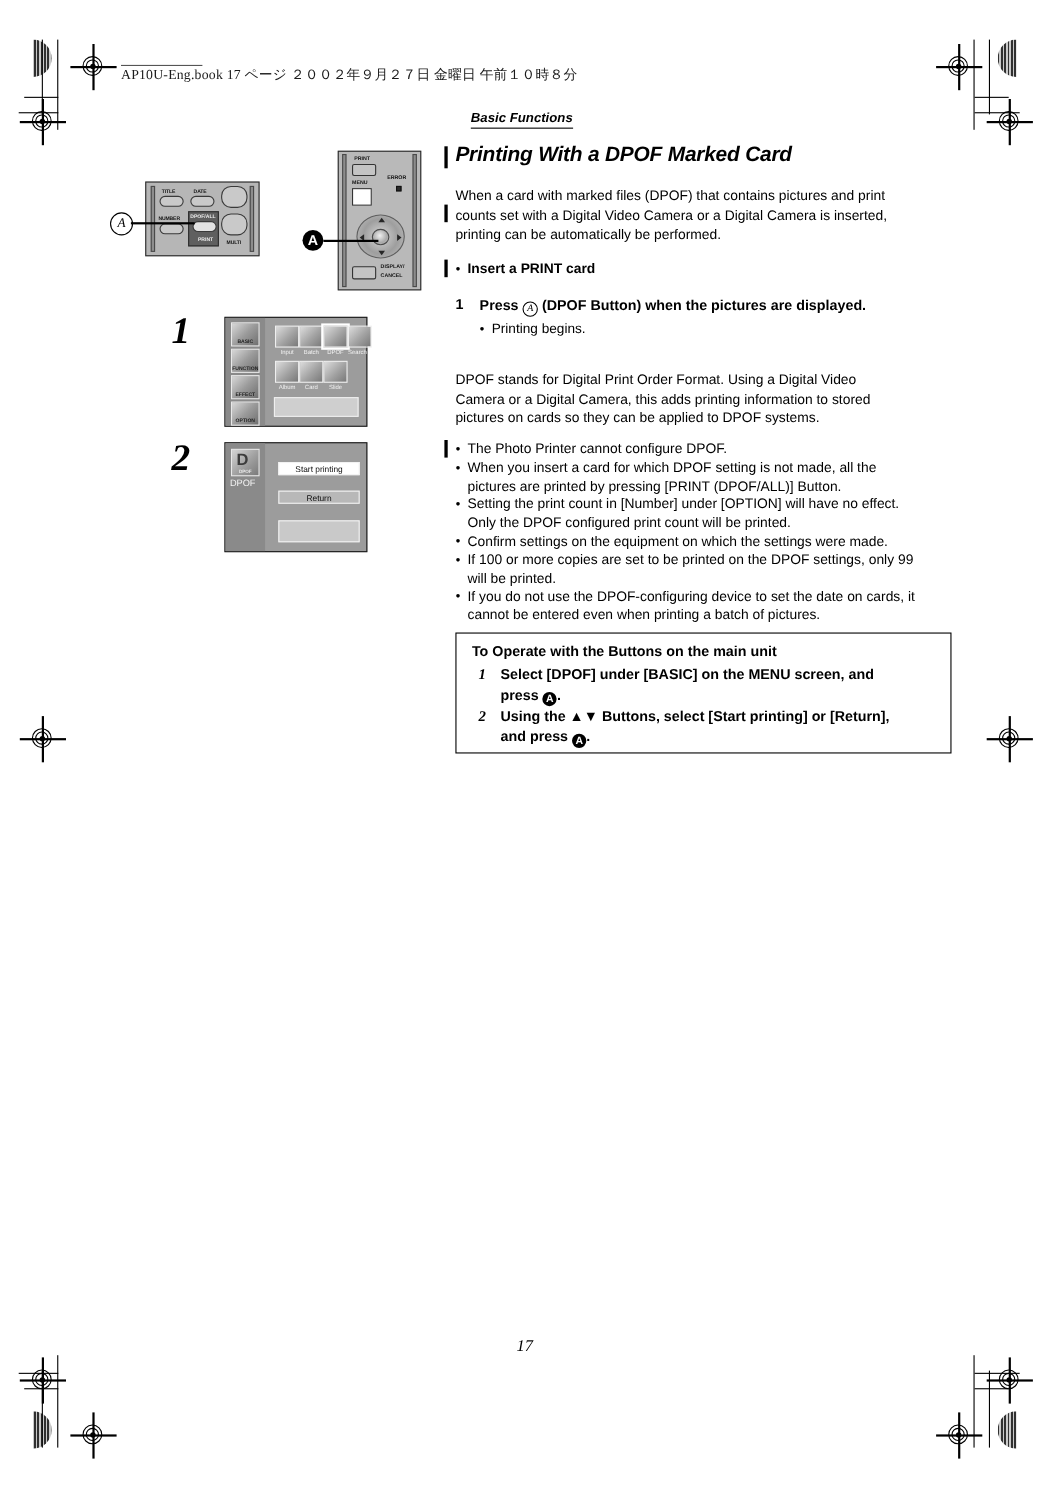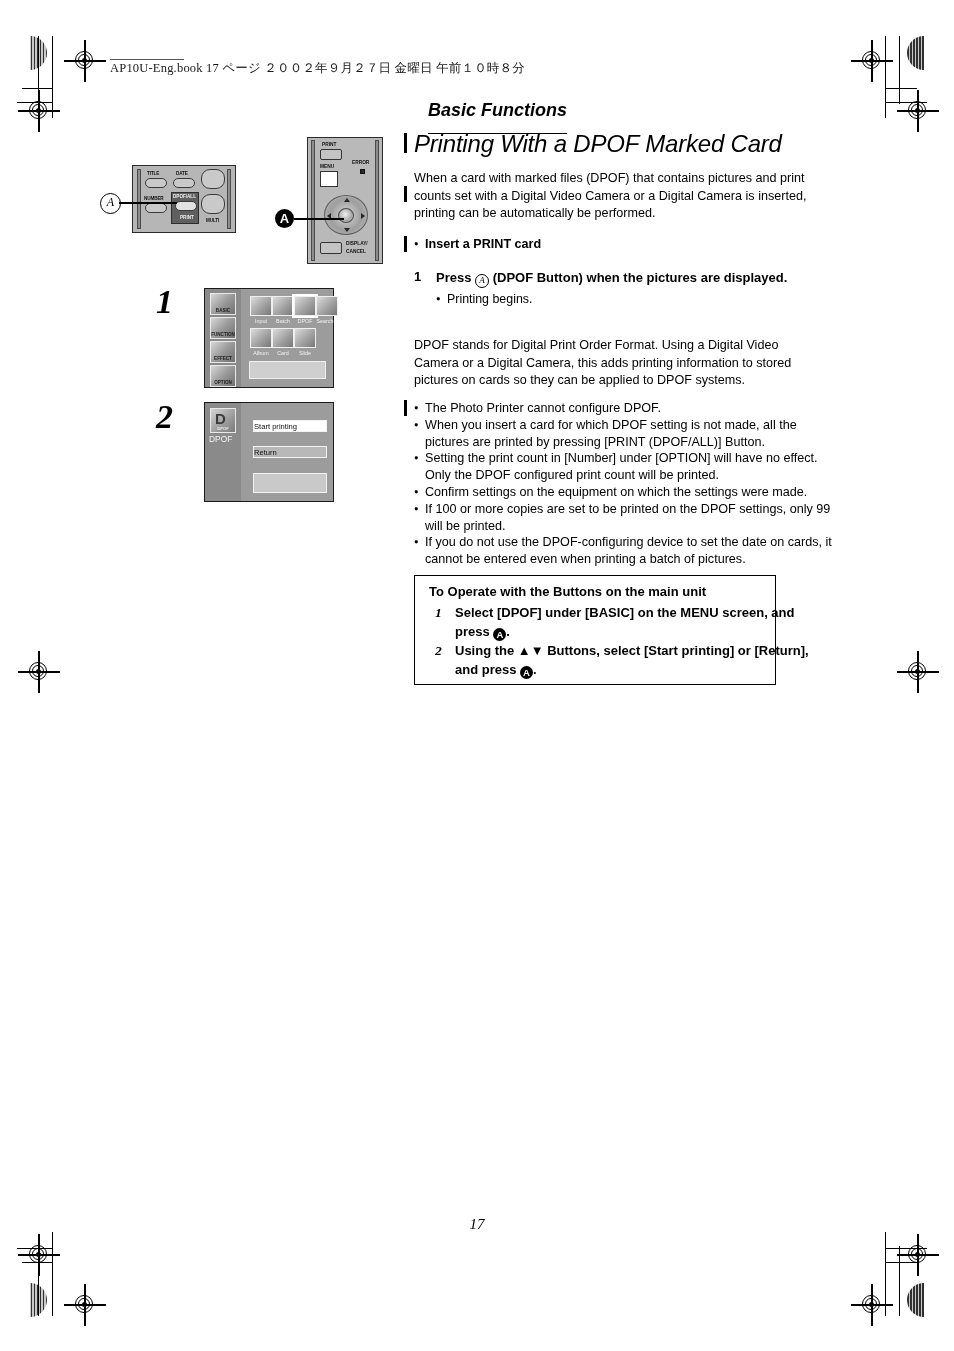--- a/index.html
+++ b/index.html
@@ -21,44 +21,44 @@
   .hc-right .hc{clip-path:inset(0 50% 0 0);}
 
   .cropline{position:absolute;background:#000;}
 
   
   .fileheader{position:absolute;font-family:"Liberation Serif",serif;font-size:12.5px;letter-spacing:.2px;
      color:#1a1a1a;white-space:nowrap;}
   .fileheader .ul{border-top:1px solid #555;position:absolute;left:0;top:-1px;width:74px;}
 
   
-  .chapter{position:absolute;left:428px;top:100px;font-size:18px;font-style:italic;font-weight:600;
-    border-bottom:1.3px solid #000;padding-bottom:12px;}
-  h1.title{position:absolute;left:414px;top:130px;margin:0;font-size:24px;font-style:italic;font-weight:normal;
+  .chapter{position:absolute;left:428px;top:100px;font-size:12px;font-style:italic;font-weight:600;
+    border-bottom:1.3px solid #000;padding-bottom:2px;}
+  h1.title{position:absolute;left:414px;top:130px;margin:0;font-size:19px;font-style:italic;font-weight:bold;
     letter-spacing:-.2px;}
   .changebar{position:absolute;width:3.2px;background:#000;}
 
   .para{position:absolute;font-size:12.6px;line-height:17.6px;width:412px;}
   .bulletlist{position:absolute;width:418px;font-size:12.6px;line-height:16.6px;}
   .bl-row{position:relative;padding-left:11px;margin-bottom:0px;}
   .bl-row::before{content:"\25CF";position:absolute;left:0;top:0px;font-size:7.5px;line-height:16.6px;}
   .bold{font-weight:bold;}
   .stepno{position:absolute;font-weight:bold;font-size:13px;}
   .steptxt{position:absolute;font-weight:bold;font-size:13px;line-height:18px;width:380px;}
   .subbul{position:relative;padding-left:11px;font-weight:normal;font-size:12.4px;}
   .subbul::before{content:"\25CF";position:absolute;left:0;top:0;font-size:7.5px;}
 
   .circA{display:inline-block;width:12px;height:12px;border:1.3px solid #000;border-radius:50%;
     font-size:9px;font-style:italic;line-height:11px;text-align:center;vertical-align:-1px;font-weight:normal;
     font-family:"Liberation Serif",serif;}
   .circAfill{display:inline-block;width:13px;height:13px;background:#000;color:#fff;border-radius:50%;
     font-size:9.5px;line-height:13px;text-align:center;vertical-align:-2px;font-weight:bold;
     font-family:"Liberation Sans",sans-serif;}
 
-  .opbox{position:absolute;left:414px;top:575px;width:362px;height:110px;border:1.3px solid #000;box-sizing:border-box;}
+  .opbox{position:absolute;left:414px;top:575px;width:451px;height:110px;border:1.3px solid #000;box-sizing:border-box;}
   .opbox .hd{position:absolute;left:14px;top:8px;font-weight:bold;font-size:13px;}
   .opbox .n{position:absolute;font-weight:bold;font-size:13.5px;font-family:"Liberation Serif",serif;font-style:italic;}
   .opbox .t{position:absolute;left:40px;font-weight:bold;font-size:13px;line-height:18.5px;width:360px;}
 
   
   .bignum{position:absolute;font-family:"Liberation Serif",serif;font-style:italic;font-weight:bold;font-size:34px;}
 
   
   .remote{position:absolute;left:132px;top:165px;width:104px;height:68px;background:#b6b6b6;
      border:1.4px solid #2b2b2b;box-sizing:border-box;}
@@ -106,21 +106,21 @@
      background:linear-gradient(135deg,#dcdcdc 0%,#a2a2a2 55%,#787878 100%);border:1px solid #efefef;}
   .mitem.sel{outline:2px solid #ffffff;}
   .mlbl{position:absolute;font-size:5.4px;color:#f2f2f2;text-align:center;white-space:nowrap;}
   .mbar{position:absolute;background:#cfcfcf;border:1px solid #efefef;box-sizing:border-box;}
 
   .dpoficon{position:absolute;width:26px;height:25px;
      background:linear-gradient(135deg,#d5d5d5 0%,#9f9f9f 55%,#7a7a7a 100%);border:1px solid #e8e8e8;box-sizing:border-box;}
   .dpoficon .d{position:absolute;left:4px;top:2px;font-size:15px;font-weight:bold;color:#3c3c3c;line-height:15px;font-family:"Liberation Sans",sans-serif;}
   .dpoficon .t2{position:absolute;left:0;right:0;bottom:1px;text-align:center;font-size:4.2px;font-weight:bold;color:#e9e9e9;}
   .dpoftxt{position:absolute;font-size:8.4px;color:#f4f4f4;}
-  .btnbar{position:absolute;box-sizing:border-box;border:1px solid #f2f2f2;font-size:7.6px;text-align:left;color:#111;}
+  .btnbar{position:absolute;box-sizing:border-box;border:1px solid #f2f2f2;font-size:7.6px;text-align:center;color:#111;}
 
   .pagenum{position:absolute;left:0;right:0;top:1216px;text-align:center;
      font-family:"Liberation Serif",serif;font-style:italic;font-size:15px;}
 </style>
 </head>
 <body>
 
 <div class="page">
 
   <div class="halfcircle hc-left" style="left:13px;  top:36px;">

